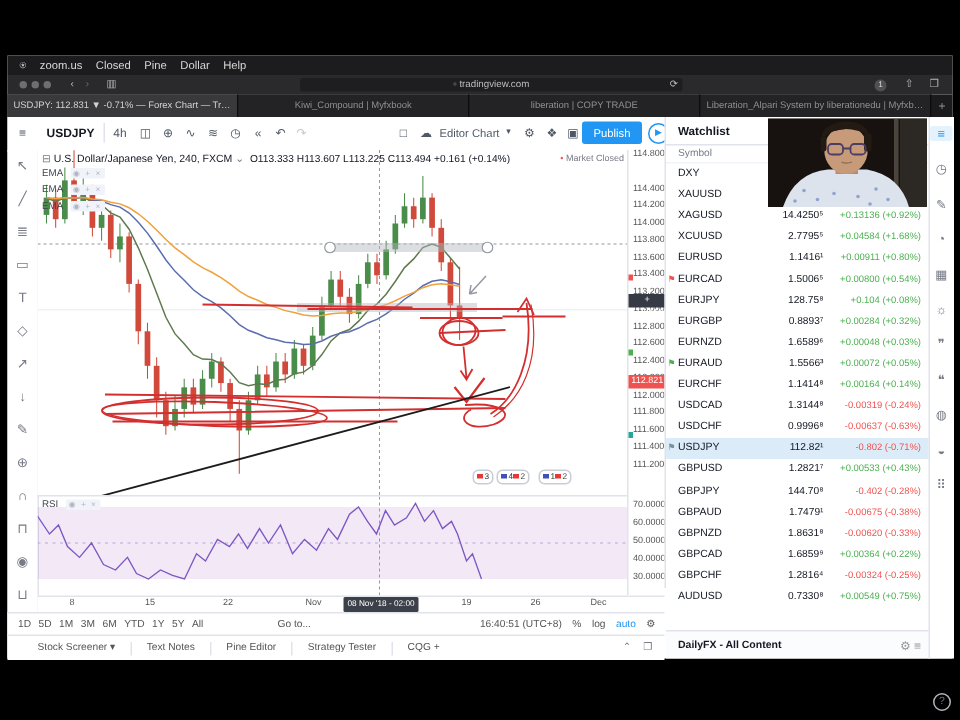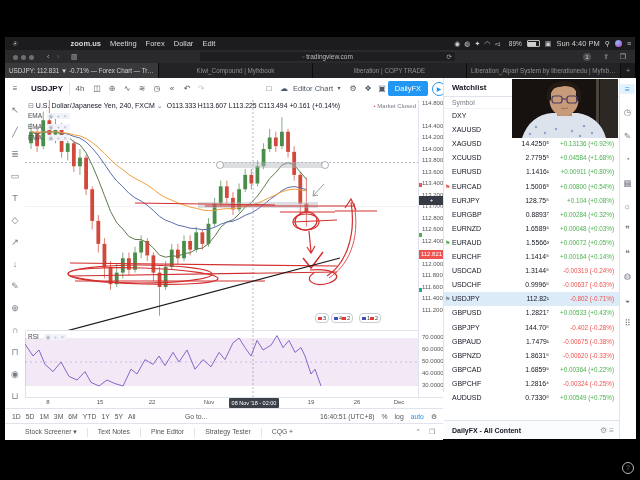--- a/index.html
+++ b/index.html
@@ -3,21 +3,21 @@
 <meta charset="utf-8">
 <style>
   html,body{margin:0;padding:0;background:#000;}
   #stage{position:relative;width:640px;height:480px;background:#000;overflow:hidden;
          font-family:"Liberation Sans",sans-serif;-webkit-font-smoothing:antialiased;}
   
   #screen{position:absolute;left:5px;top:37px;width:630px;height:402px;background:#fff;}
   #menubar{position:absolute;left:0;top:0;width:630px;height:13px;background:#1c1c1e;color:#d8d8d8;
            font-size:7.5px;line-height:13px;white-space:nowrap;}
   #menubar .mi{margin-right:9px;}
-  #menubar .bold{font-weight:bold;margin-left:44px;}
+  #menubar .bold{font-weight:normal;}
   #menu-left{position:absolute;left:8px;top:0;}
   #menu-right{position:absolute;right:4px;top:0;display:flex;align-items:center;height:13px;gap:5px;color:#cfcfcf;}
   #menu-right .ic{font-size:7px;}
   .battery{display:inline-block;width:11px;height:5px;border:0.5px solid #bbb;border-radius:1px;position:relative;}
   .battery i{position:absolute;left:0.5px;top:0.5px;bottom:0.5px;width:8px;background:#cfcfcf;}
   .siri{width:7px;height:7px;border-radius:50%;background:radial-gradient(circle at 35% 35%,#7cc4f5,#b06ad4 60%,#e0558a);}
   
   #safaribar{position:absolute;left:0;top:13px;width:630px;height:13px;background:#2a2a2c;color:#b5b5b5;font-size:7px;}
   .light{display:inline-block;width:5px;height:5px;border-radius:50%;background:#6e6e6e;margin-right:3px;}
   #urlbox{position:absolute;left:195px;top:2px;width:255px;height:9px;background:#1e1e20;border-radius:2px;
@@ -106,33 +106,21 @@
   #webcam{position:absolute;left:512px;top:79px;width:106px;height:59px;z-index:40;background:#17120f;overflow:hidden;}
 </style>
 </head>
 <body>
 
 <div id="stage">
  <div id="screen">
 
   <div id="menubar">
     <span id="menu-left">
-      <span class="mi">⍟</span><span id="menu-items"><span class="mi bold">zoom.us</span><span class="mi">Meeting</span><span class="mi">Forex</span><span class="mi">Dollar</span><span class="mi">Edit</span></span>
-    </span>
-    <span id="menu-right">
-      <span id="status-icons"><span class="ic" style="margin-right: 4px;">◉</span><span class="ic" style="margin-right: 4px;">◍</span><span class="ic" style="margin-right: 4px;">✦</span><span class="ic" style="margin-right: 4px;">◠</span><span class="ic" style="margin-right: 4px;">◅</span></span>
-      <span style="font-size:6.5px">89%</span>
-      <span class="battery">
-            <i></i>
-          </span>
-      <span class="ic">▣</span>
-      <span>Sun 4:40 PM</span>
-      <span class="ic">⚲</span>
-      <span class="siri"></span>
-      <span class="ic">≡</span>
+      <span class="mi">⍟</span><span id="menu-items"><span class="mi bold">zoom.us</span><span class="mi">Closed</span><span class="mi">Pine</span><span class="mi">Dollar</span><span class="mi">Help</span></span>
     </span>
   </div>
 
   <div id="safaribar">
     <span style="position:absolute;left:8px;top:4px;">
       <span class="light"></span><span class="light"></span><span class="light"></span>
     </span>
     <span style="position:absolute;left:42px;top:0;line-height:13px;">‹</span>
     <span style="position:absolute;left:52px;top:0;line-height:13px;color:#6a6a6a;">›</span>
     <span style="position:absolute;left:66px;top:0;line-height:13px;">▥</span>
@@ -167,21 +155,21 @@
     <span class="tbi" style="left:161px;width:12px;">«</span>
     <span class="tbi" style="left:176px;width:12px;">↶</span>
     <span class="tbi" style="left:190px;width:12px;color:#c5c8ce;">↷</span>
     <span class="tbi" style="left:258px;width:12px;">□</span>
     <span class="tbi" style="left:274px;width:10px;">☁</span>
     <span class="tbi" style="left:285px;width:46px;font-size:7.5px;">Editor Chart</span>
     <span class="tbi" style="left:330px;width:8px;font-size:6px;">▾</span>
     <span class="tbi" style="left:342px;width:12px;">⚙</span>
     <span class="tbi" style="left:357px;width:12px;">❖</span>
     <span class="tbi" style="left:371px;width:12px;">▣</span>
-    <span id="publish">DailyFX</span>
+    <span id="publish">Publish</span>
     <span id="playbtn">▶</span>
   </div>
 
   <div id="leftbar">
         <span class="lt" style="top: 5px;">↖</span>
         <span class="lt" style="top: 27px;">╱</span>
         <span class="lt" style="top: 49px;">≣</span>
         <span class="lt" style="top: 71px;">▭</span>
         <span class="lt" style="top: 93px;">T</span>
         <span class="lt" style="top: 115px;">◇</span>

